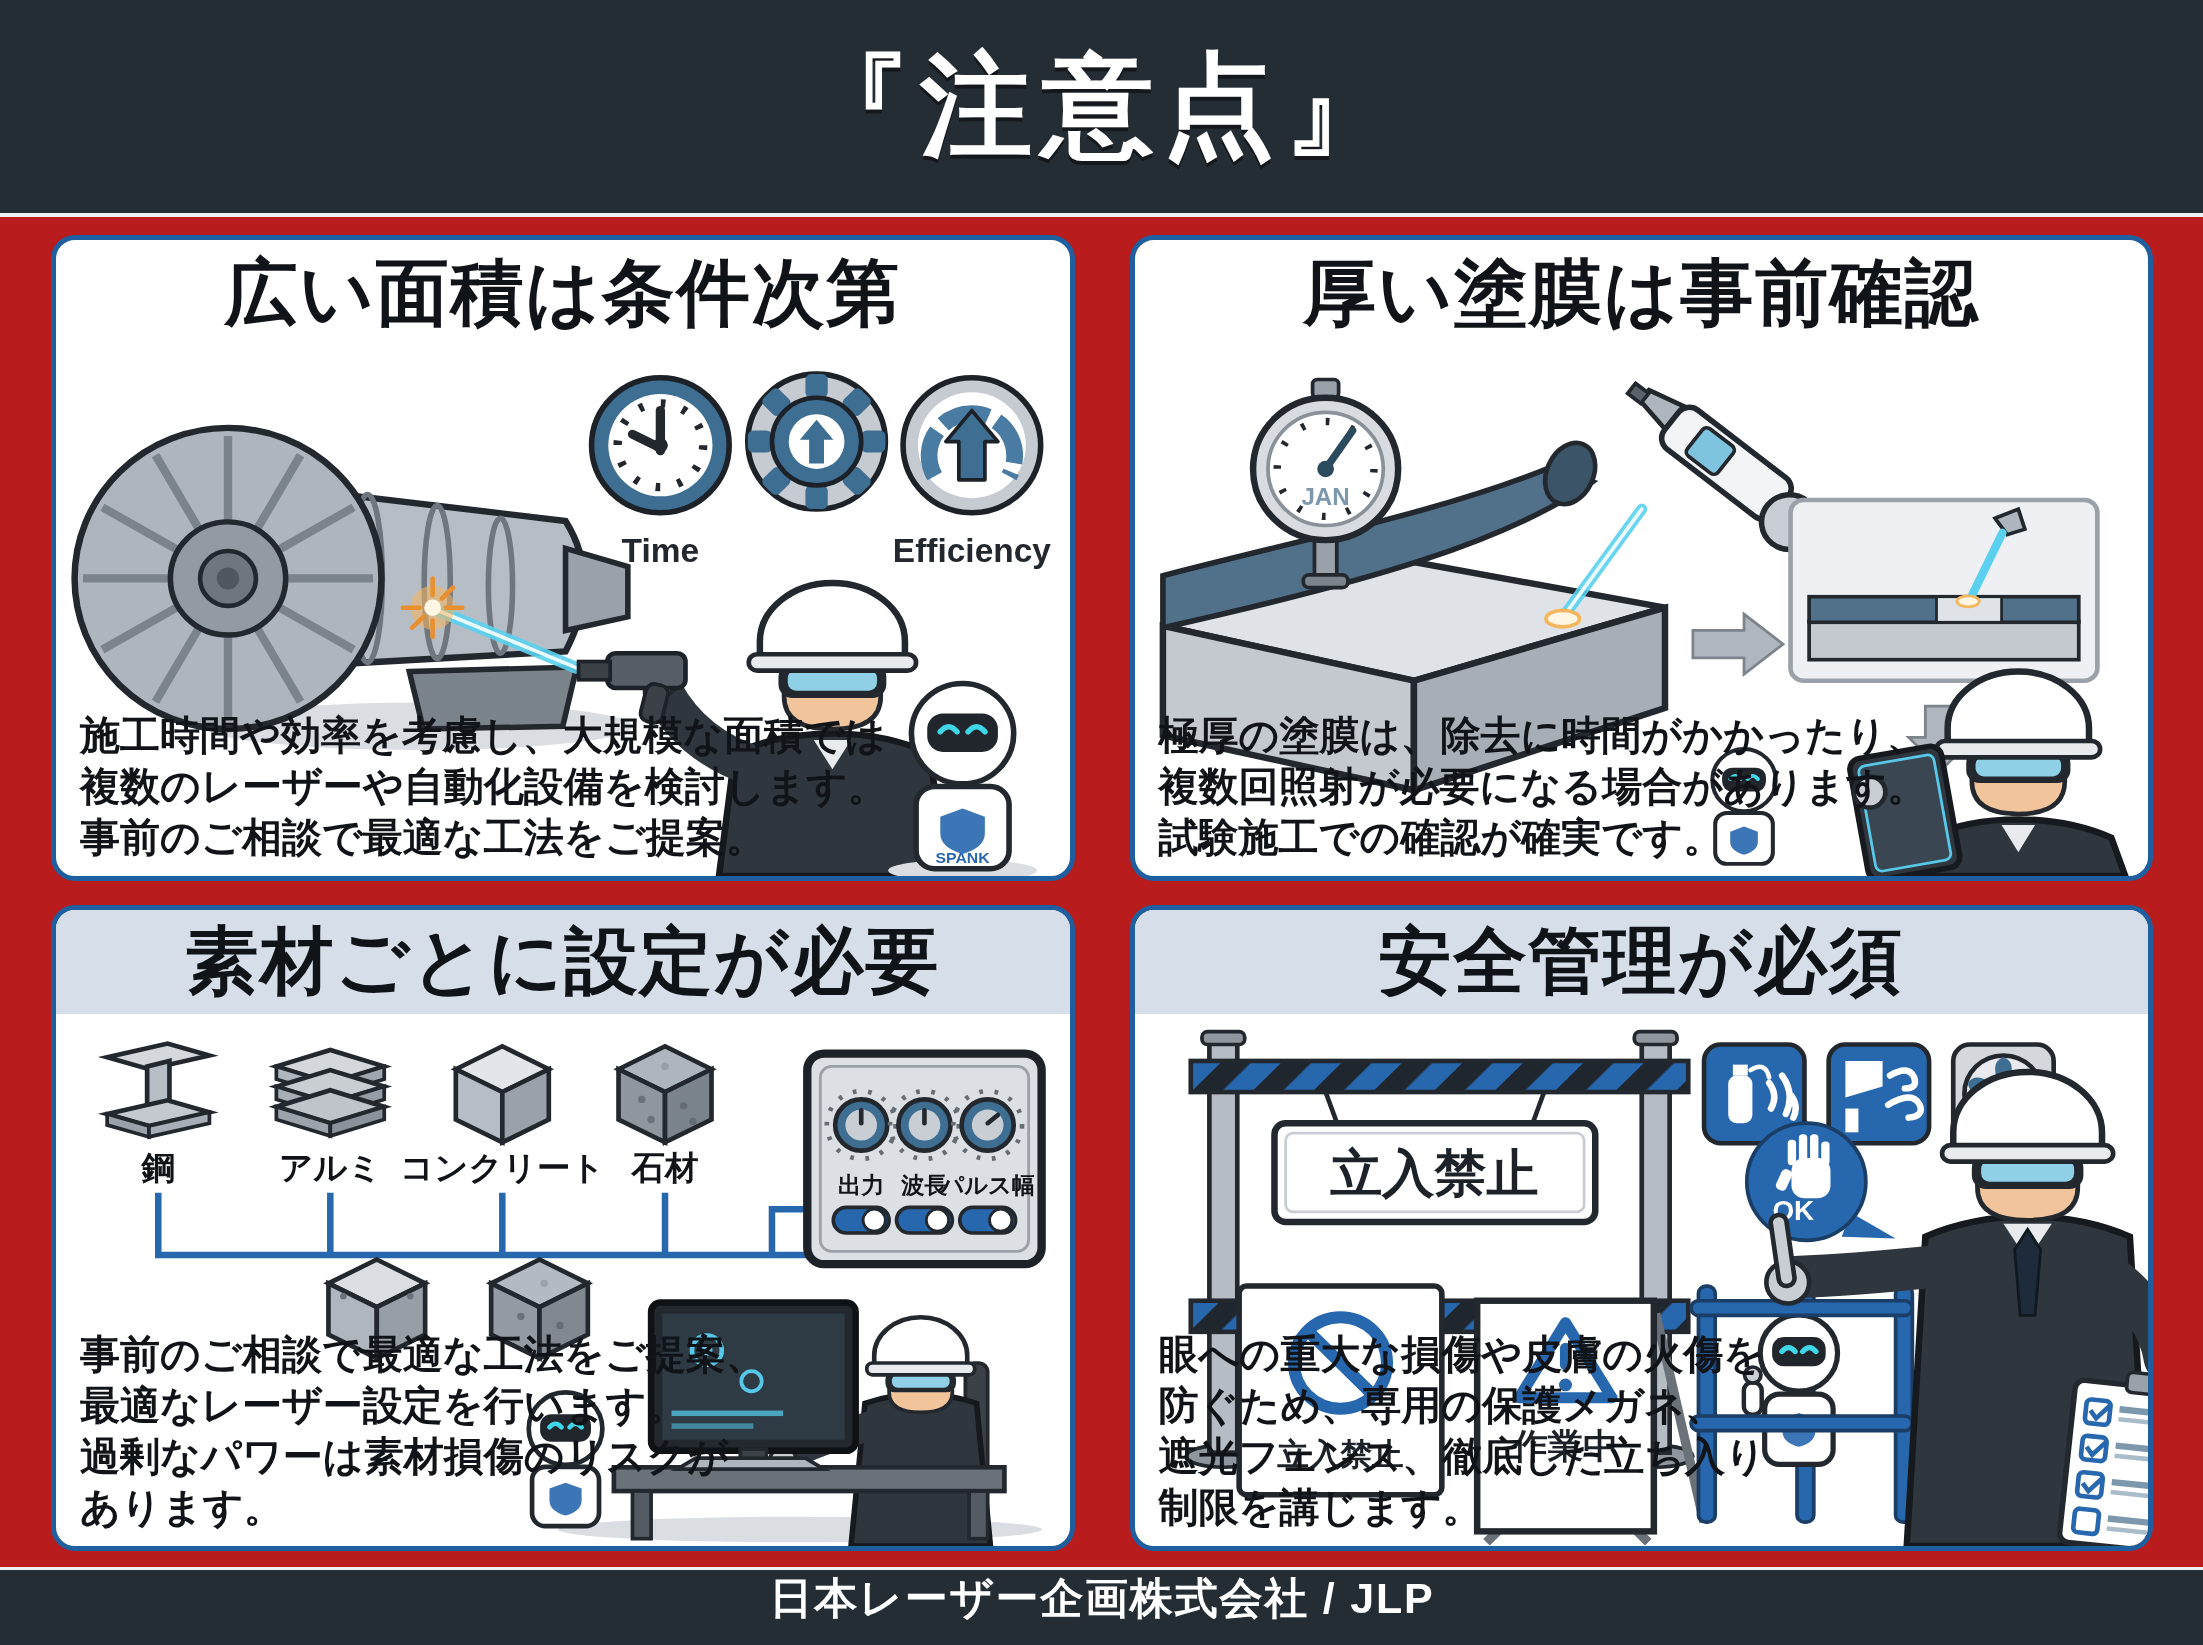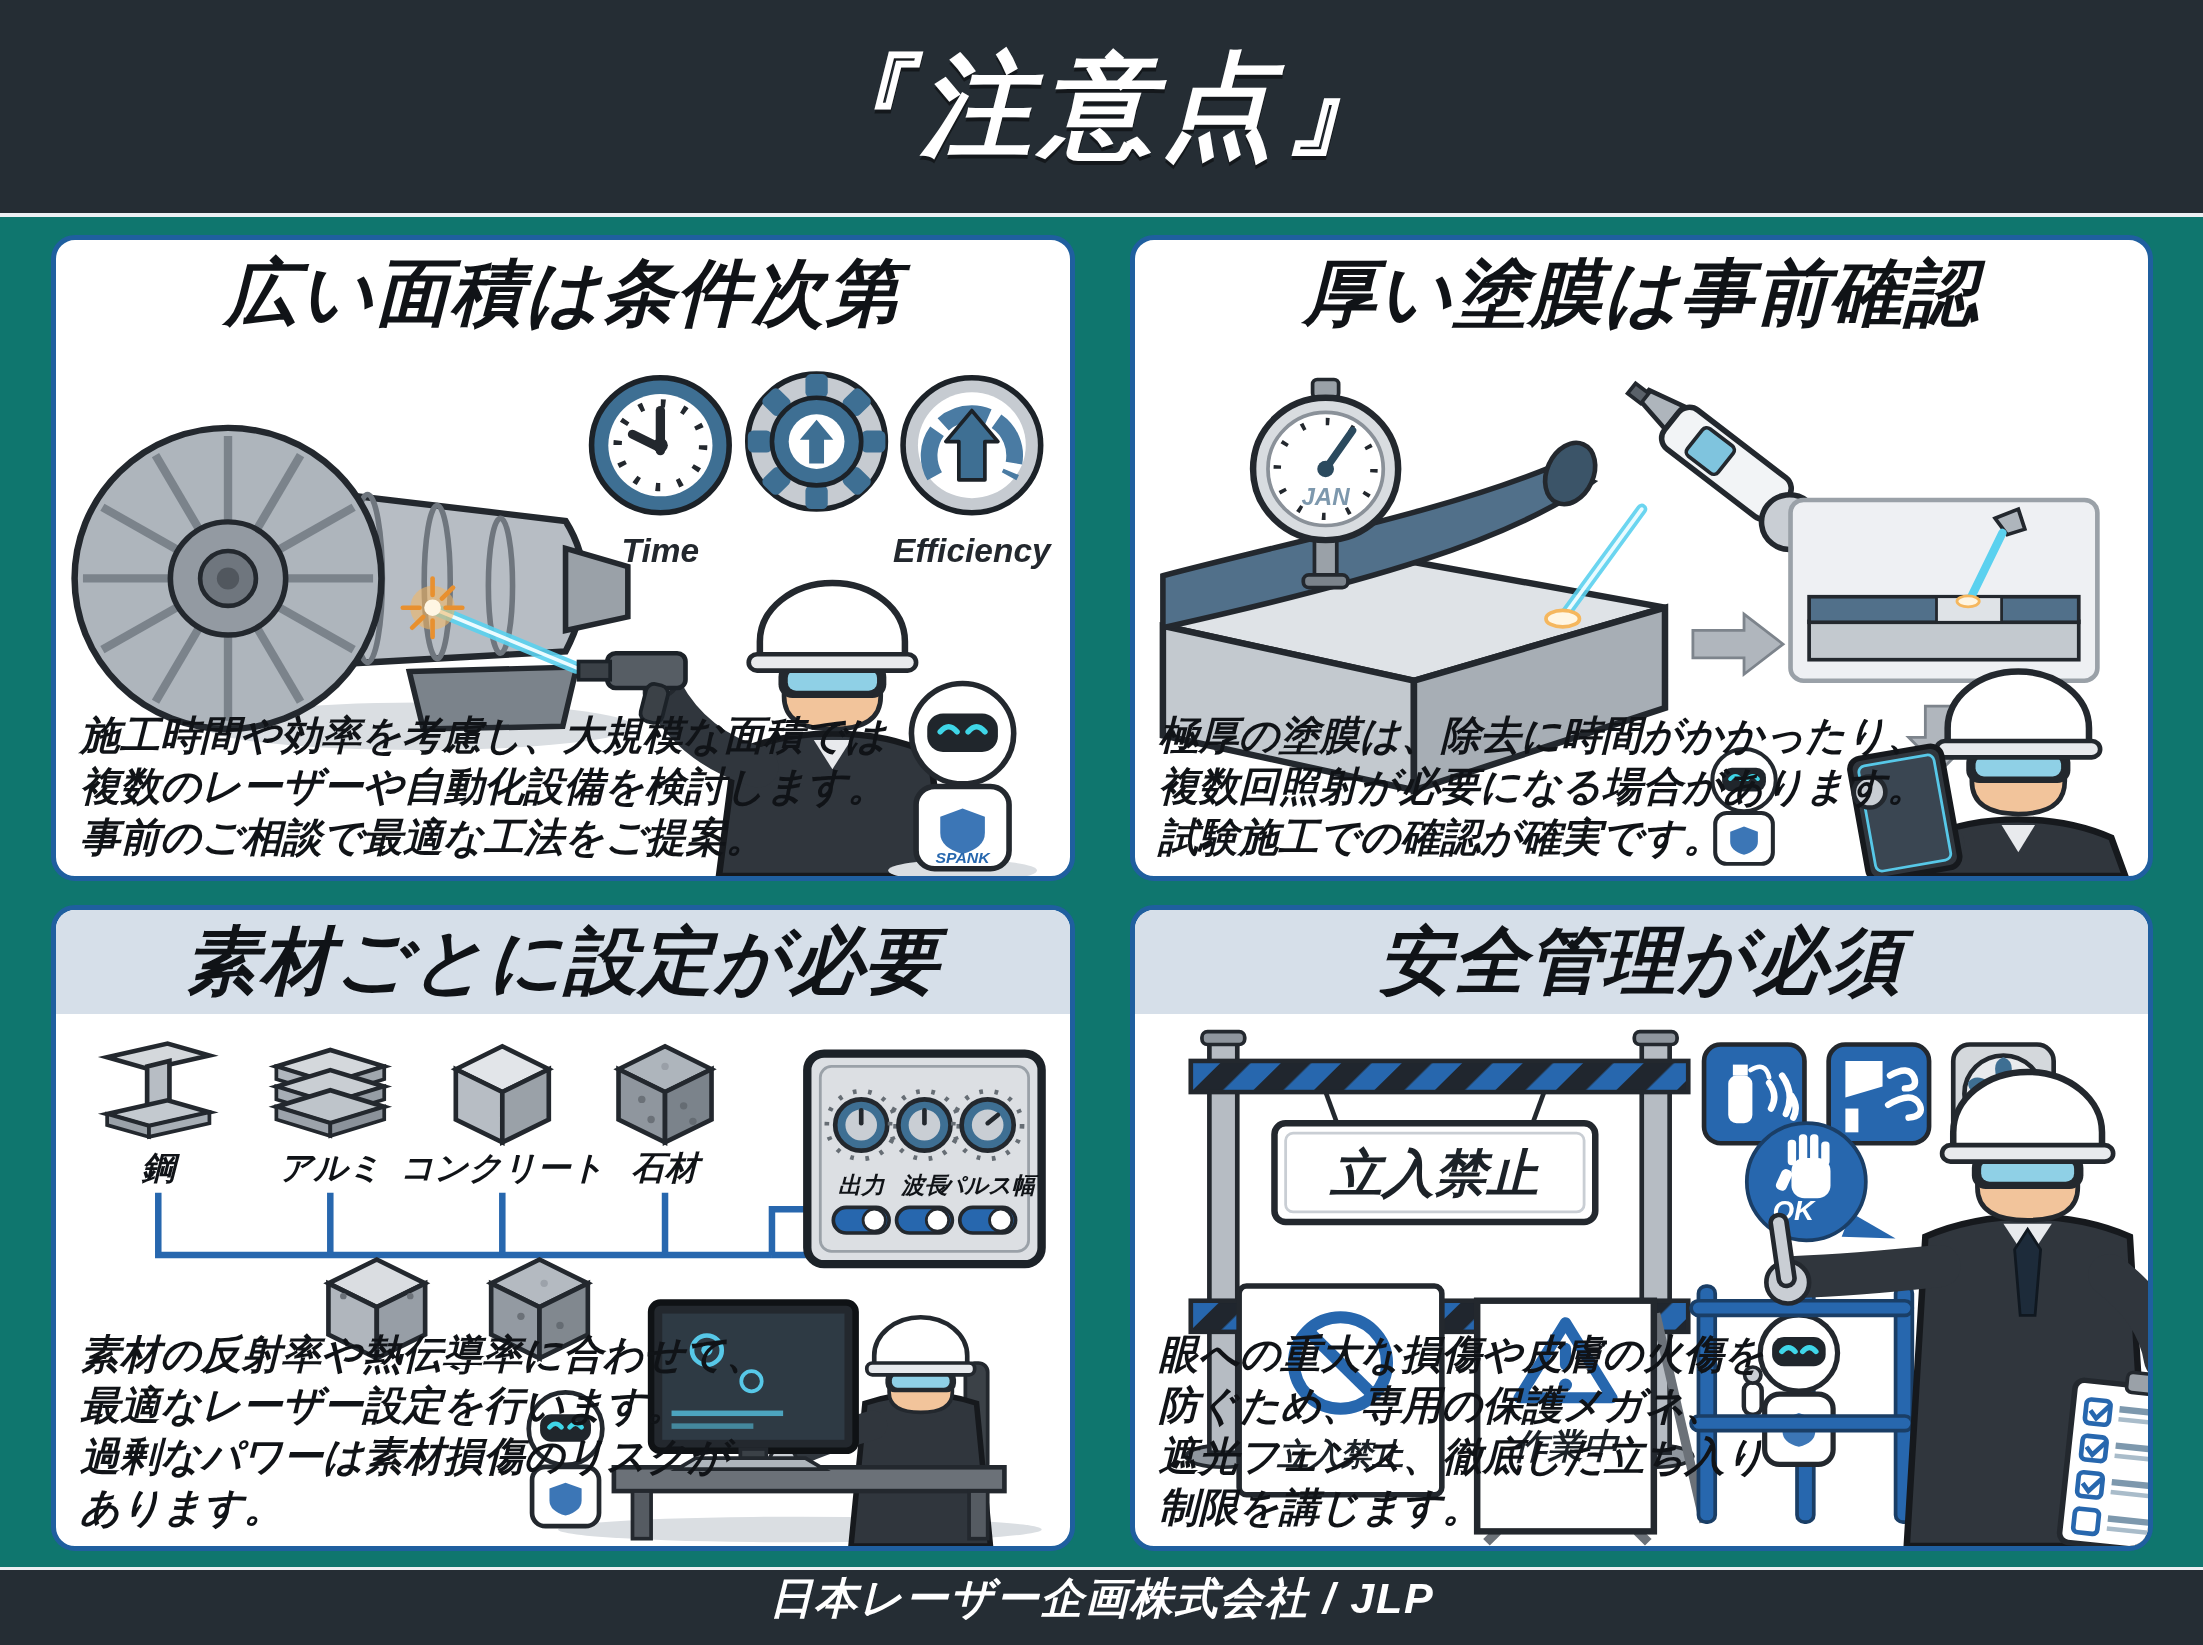--- a/index.html
+++ b/index.html
@@ -1,17 +1,17 @@
 <!DOCTYPE html>
 <html style="font-size:14.7px"><head>
 <meta charset="utf-8">
 <style>
   html,body{margin:0;padding:0;}
   body{width:2204px;height:1646px;font-family:"Liberation Sans","DejaVu Sans",sans-serif;}
-  .poster{position:relative;width:2204px;height:1646px;background:#0f766e;overflow:hidden;font-style:italic;}
+  .poster{position:relative;width:2204px;height:1646px;background:#b91c1c;overflow:hidden;}
 
   .titlebar{position:absolute;top:0;left:0;right:0;height:213px;background:#252D34;
     border-bottom:4.6px solid #EDF0F3;display:flex;align-items:center;justify-content:center;}
   .main-title{color:#FFFFFF;font-size:112px;font-weight:bold;letter-spacing:9.2px;
     text-shadow:0 3.7px 0 rgba(0,0,0,.45);}
 
   .grid{position:absolute;top:218px;bottom:79px;left:0;right:0;box-sizing:border-box;
     padding:16.5px 51px;display:grid;grid-template-columns:1fr 1fr;grid-template-rows:1fr 1fr;gap:24px 55px;}
 
   .panel{position:relative;background:#FFFFFF;border:5.5px solid #1F5F9F;border-radius:24px;overflow:hidden;}
@@ -395,21 +395,21 @@
           <g transform="translate(548,468) scale(0.72)">
             <rect x="-50" y="16" width="100" height="90" rx="20" fill="#FFFFFF" stroke="#23282E" stroke-width="7"></rect>
             <path d="M0,40 l24,9 v18 q0,16 -24,23 q-24,-7 -24,-23 v-18 Z" fill="#2767AE" opacity="0.9"></path>
             <circle cx="0" cy="-42" r="55" fill="#FFFFFF" stroke="#23282E" stroke-width="7"></circle>
             <rect x="-38" y="-64" width="76" height="42" rx="17" fill="#20262C"></rect>
             <path d="M-24,-44 q9,-11 18,0 M6,-44 q9,-11 18,0" stroke="#3FD6E8" stroke-width="7" fill="none" stroke-linecap="round"></path>
           </g>
         </svg>
       </div>
       <div class="body-text">
-        <div>素材の反射率や熱伝導率に合わせて、</div>
+        <div>事前のご相談で最適な工法をご提案、</div>
         <div>最適なレーザー設定を行います。</div>
         <div>過剰なパワーは素材損傷のリスクが</div>
         <div>あります。</div>
       </div>
     </div>
 
     <div class="panel p34">
       <div class="band">
         <div class="panel-title">安全管理が必須</div>
       </div>

